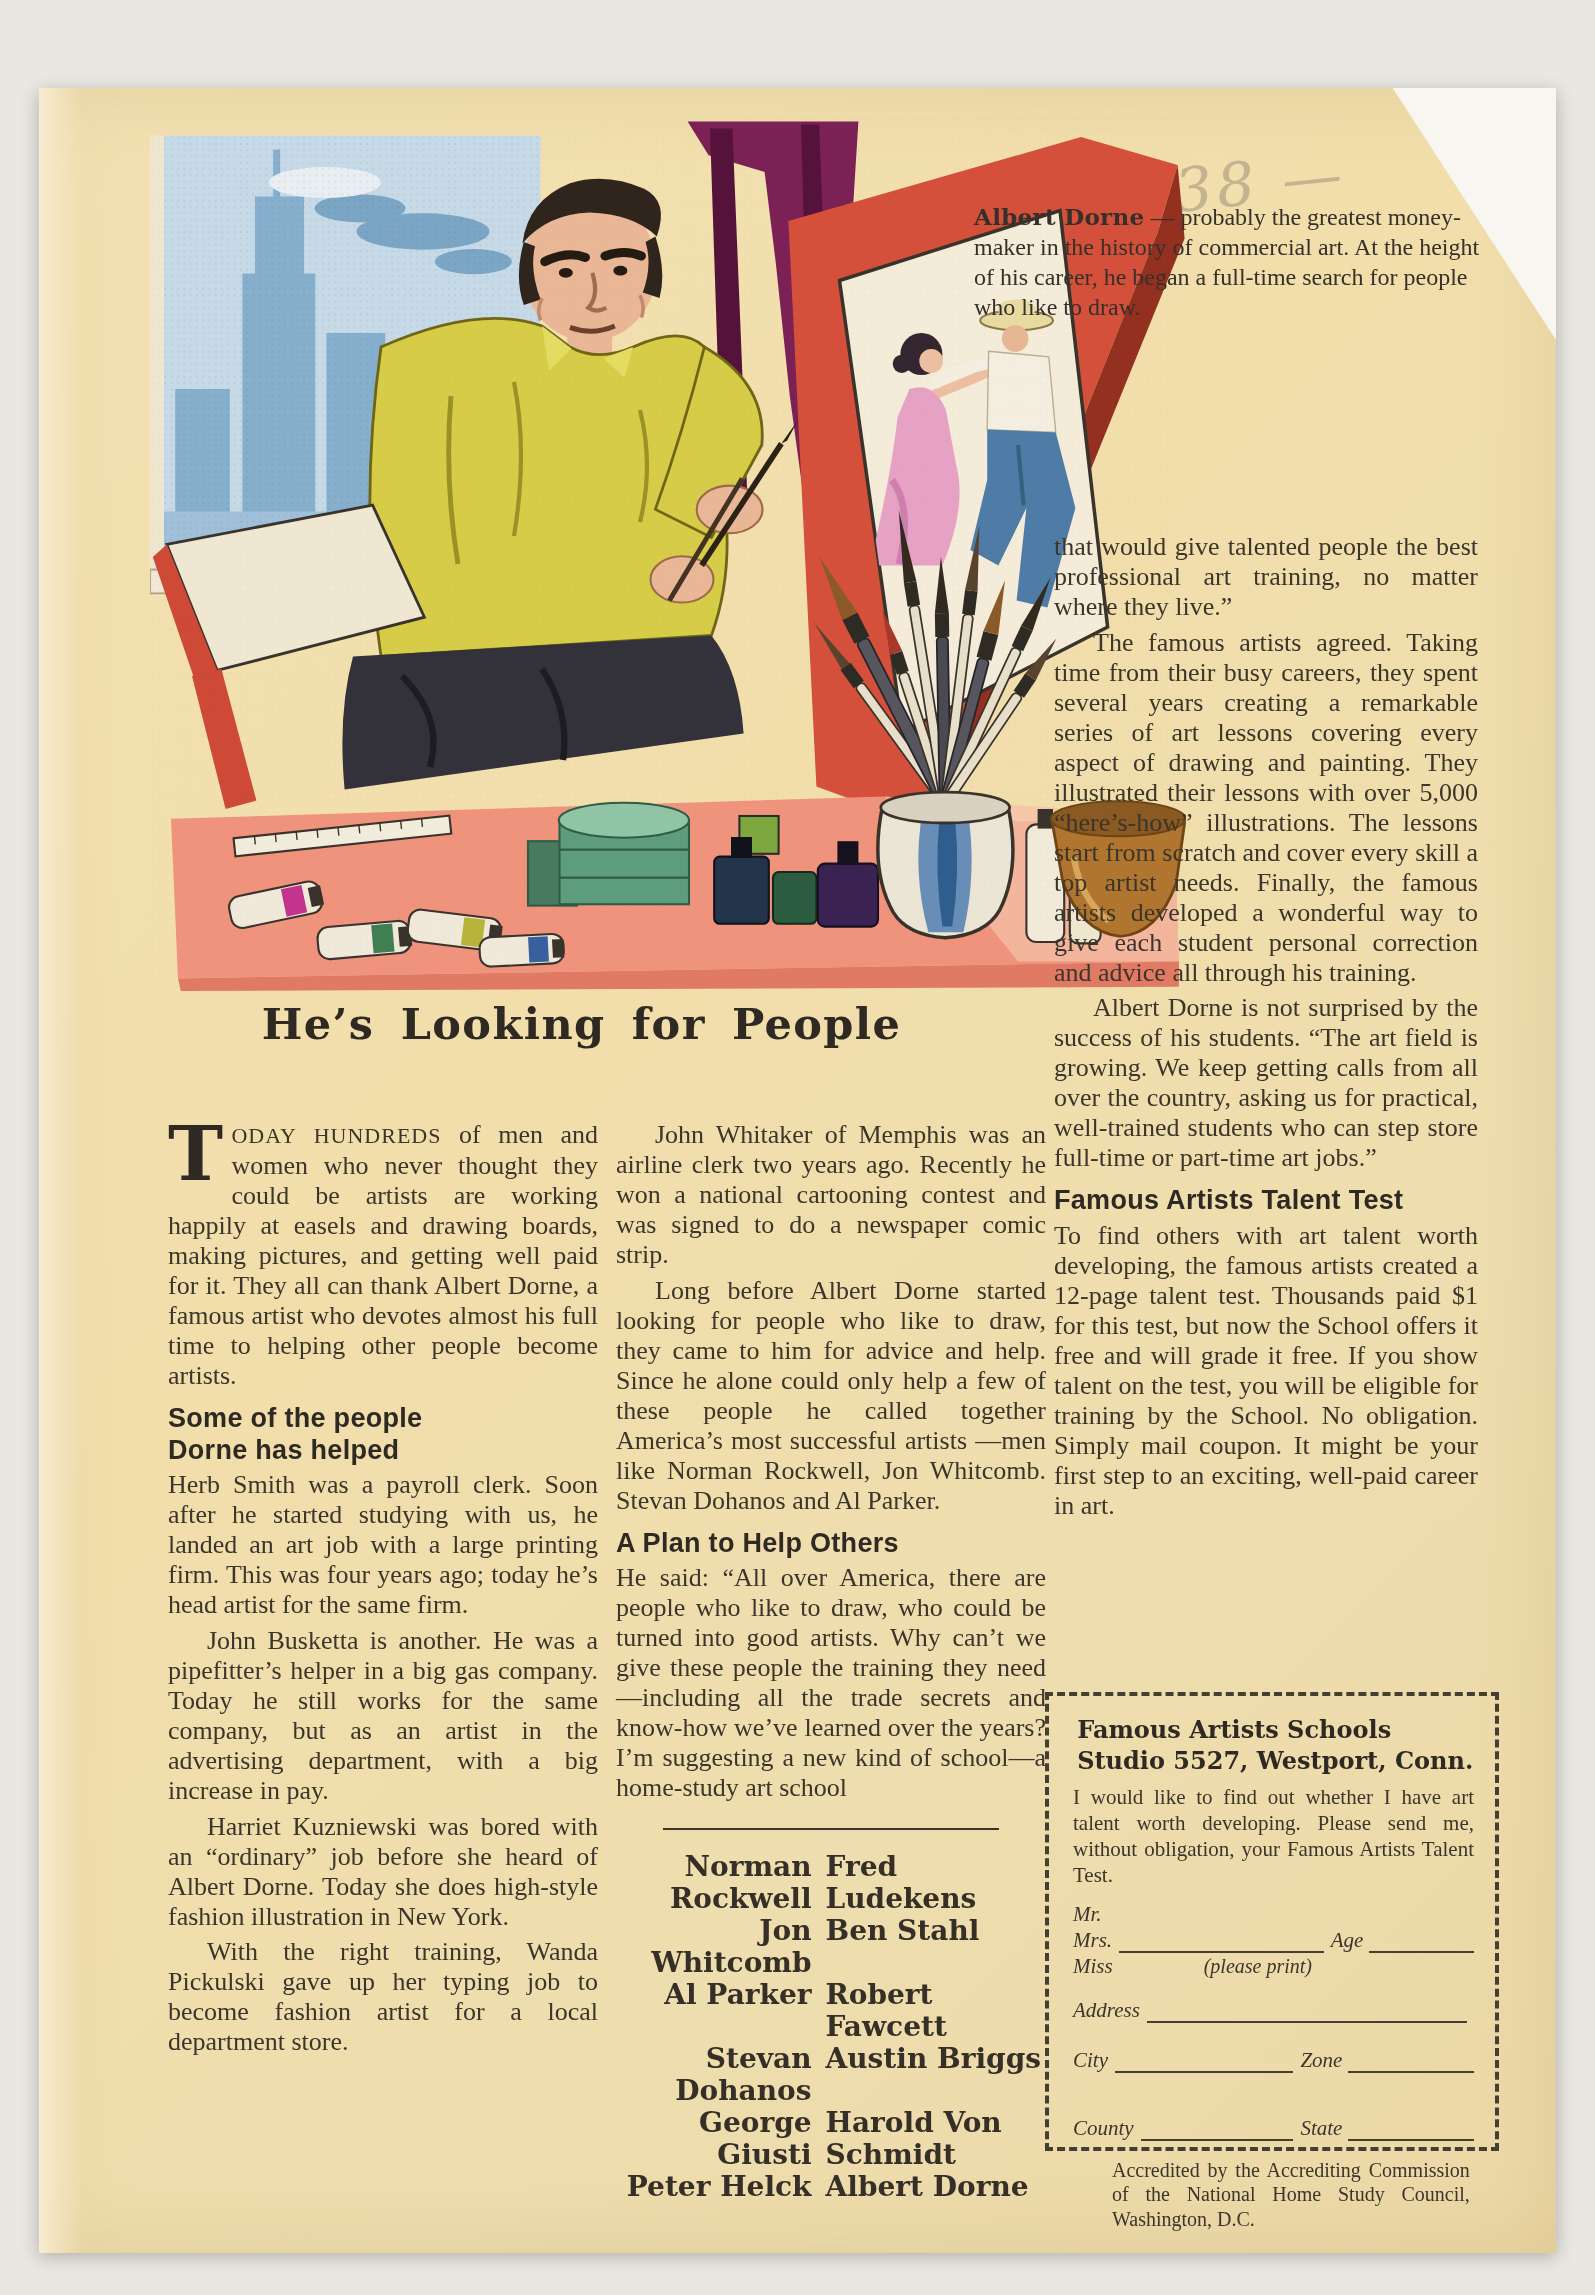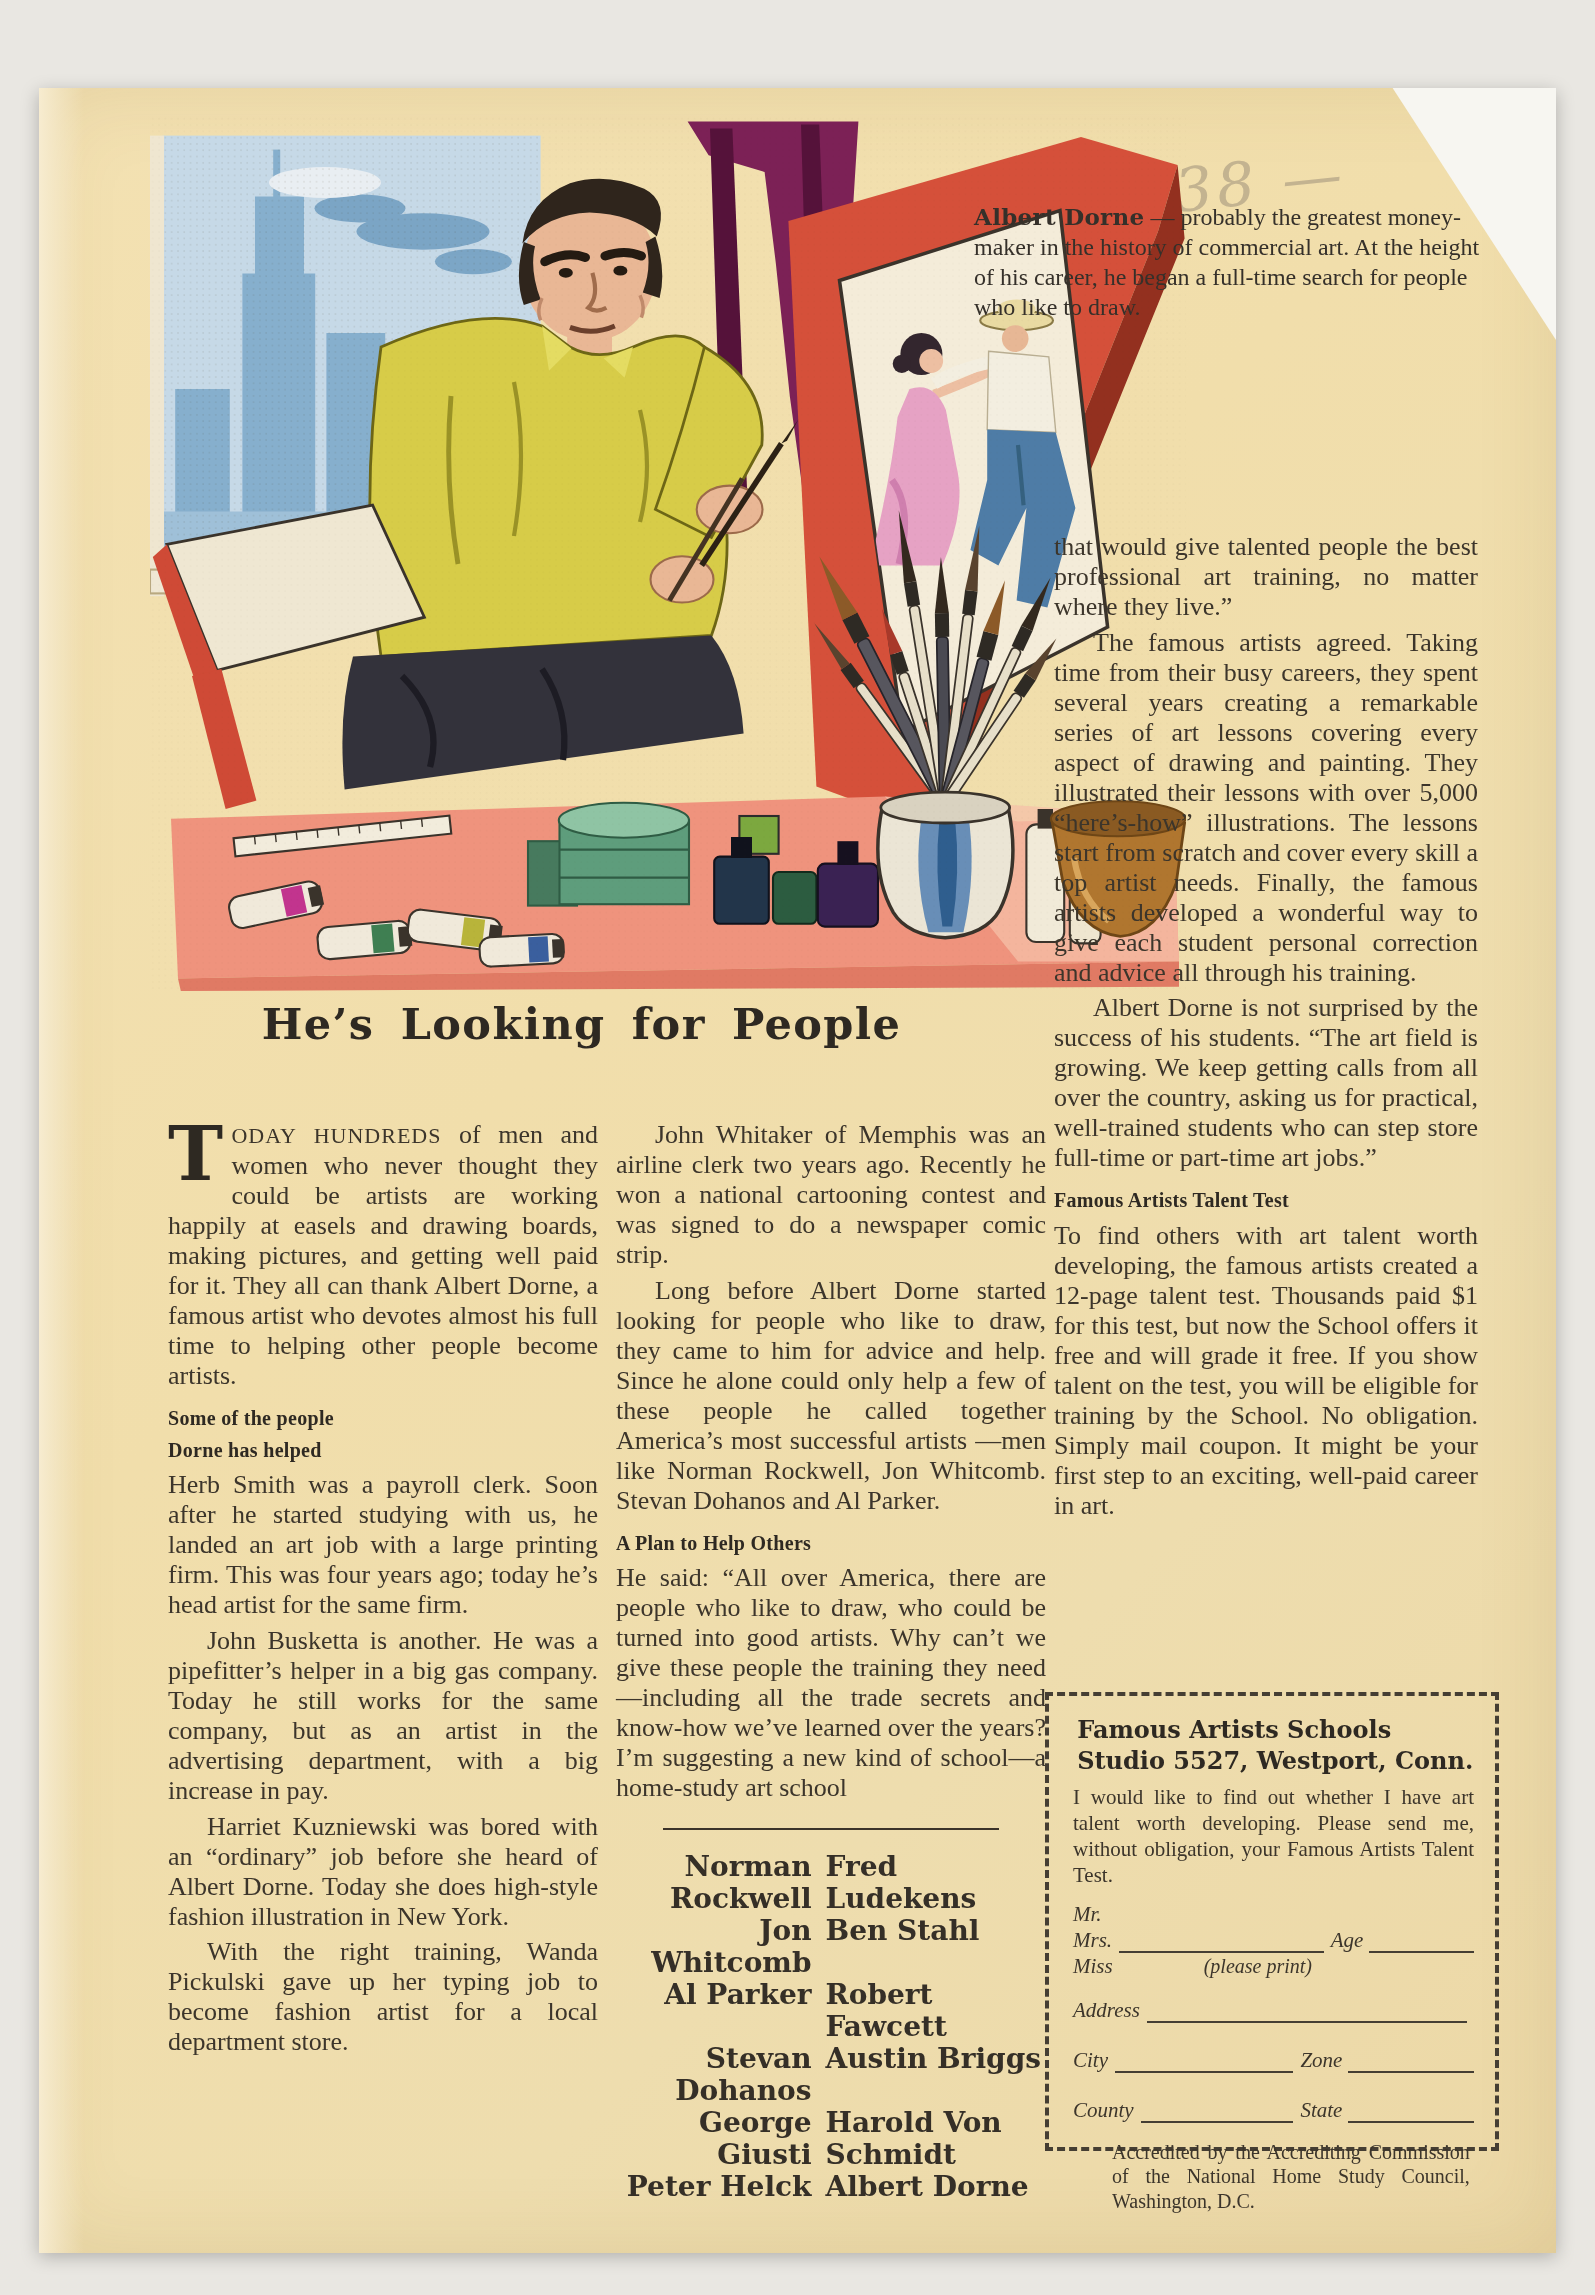--- a/index.html
+++ b/index.html
@@ -39,21 +39,21 @@
   .headline{
     position:absolute;left:133px;top:904px;width:819px;
     text-align:center;font-family:"DejaVu Serif",serif;font-weight:bold;
     font-size:43px;line-height:64px;color:#2e2922;
     letter-spacing:1.4px;word-spacing:9.8px;
   }
   .col{position:absolute;font-size:26px;line-height:30px;}
   .col p{margin:0 0 5.6px;text-align:justify;}
   .col p.indent{text-indent:1.5em;}
   .col h3{
-    font-family:Liberation Serif, serif;font-size:20px;line-height:32px;
+    font-family:Liberation Sans, sans-serif;font-size:27px;line-height:32px;
     margin:11.2px 0 4.2px;color:#2e2922;letter-spacing:0.3px;
   }
   .col1{left:129px;top:1032px;width:430px;}
   .col2{left:577px;top:1032px;width:430px;}
   .col3{left:1015px;top:444px;width:424px;}
   .dropcap{
     float:left;font-family:"DejaVu Serif",serif;font-weight:bold;
     font-size:74px;line-height:57px;margin:5.6px 8.4px 0 0;color:#2e2922;
   }
   .lead-caps{font-size:22px;letter-spacing:1px;}
@@ -393,21 +393,21 @@
       <div class="frow" style="margin-top:18px">
         <span class="lbl">Address</span>
         <span class="blank grow"></span>
       </div>
       <div class="frow" style="margin-top:24px">
         <span class="lbl">City</span>
         <span class="blank grow"></span>
         <span class="lbl">Zone</span>
         <span class="blank w180"></span>
       </div>
-      <div class="frow" style="margin-top:24px">
+      <div class="frow" style="margin-top:42px">
         <span class="lbl">County</span>
         <span class="blank grow"></span>
         <span class="lbl">State</span>
         <span class="blank w180"></span>
       </div>
       <p class="accred">Accredited by the Accrediting Commission of the National Home Study Council, Washington, D.C.</p>
     </div>
   </div>
 
 </div>

